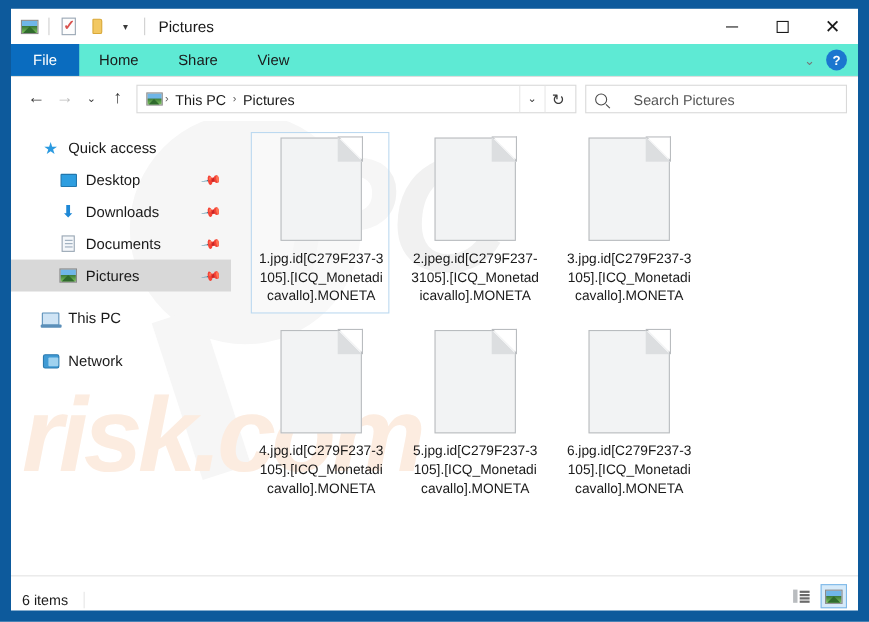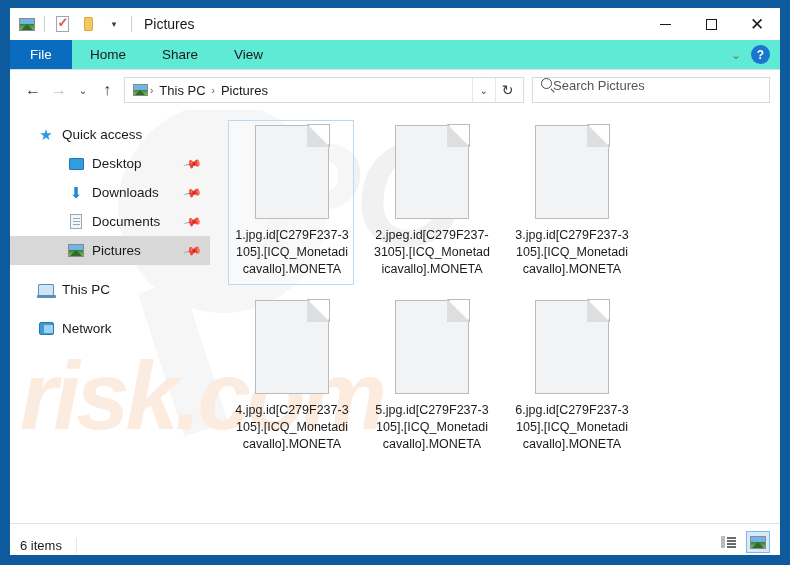--- a/index.html
+++ b/index.html
@@ -279,22 +279,23 @@
     color: #3b3b3b;
     border-left: 1px solid #e8e8e8;
   }
 
   .searchbox {
     width: 238px;
     height: 26px;
     border: 1px solid #d9d9d9;
     background: #ffffff;
     display: flex;
+    align-items: center;
     padding: 0 8px;
-    gap: 1px;
+    gap: 24px;
   }
   .search-ico {
     width: 11px; height: 11px;
     border: 1.4px solid #4a4a4a;
     border-radius: 50%;
     position: relative;
     flex: 0 0 auto;
   }
   .search-ico::after {
     content: "";
@@ -343,21 +344,21 @@
   }
   .side-item .si-label { margin-left: 6px; }
   .si-pin {
     margin-left: auto;
     color: #8d8d8d;
     font-size: 12px;
     transform: rotate(35deg);
   }
 
   .lvl0 { padding-left: 26px; }
-  .lvl1 { padding-left: 56px; }
+  .lvl1 { padding-left: 42px; }
 
   .ico-star {
     color: #2b9ae0;
     font-size: 15px;
   }
   .ico-desktop {
     width: 15px; height: 12px;
     background: #2e9ee0;
     border: 1px solid #2277ad;
     border-radius: 1px;

